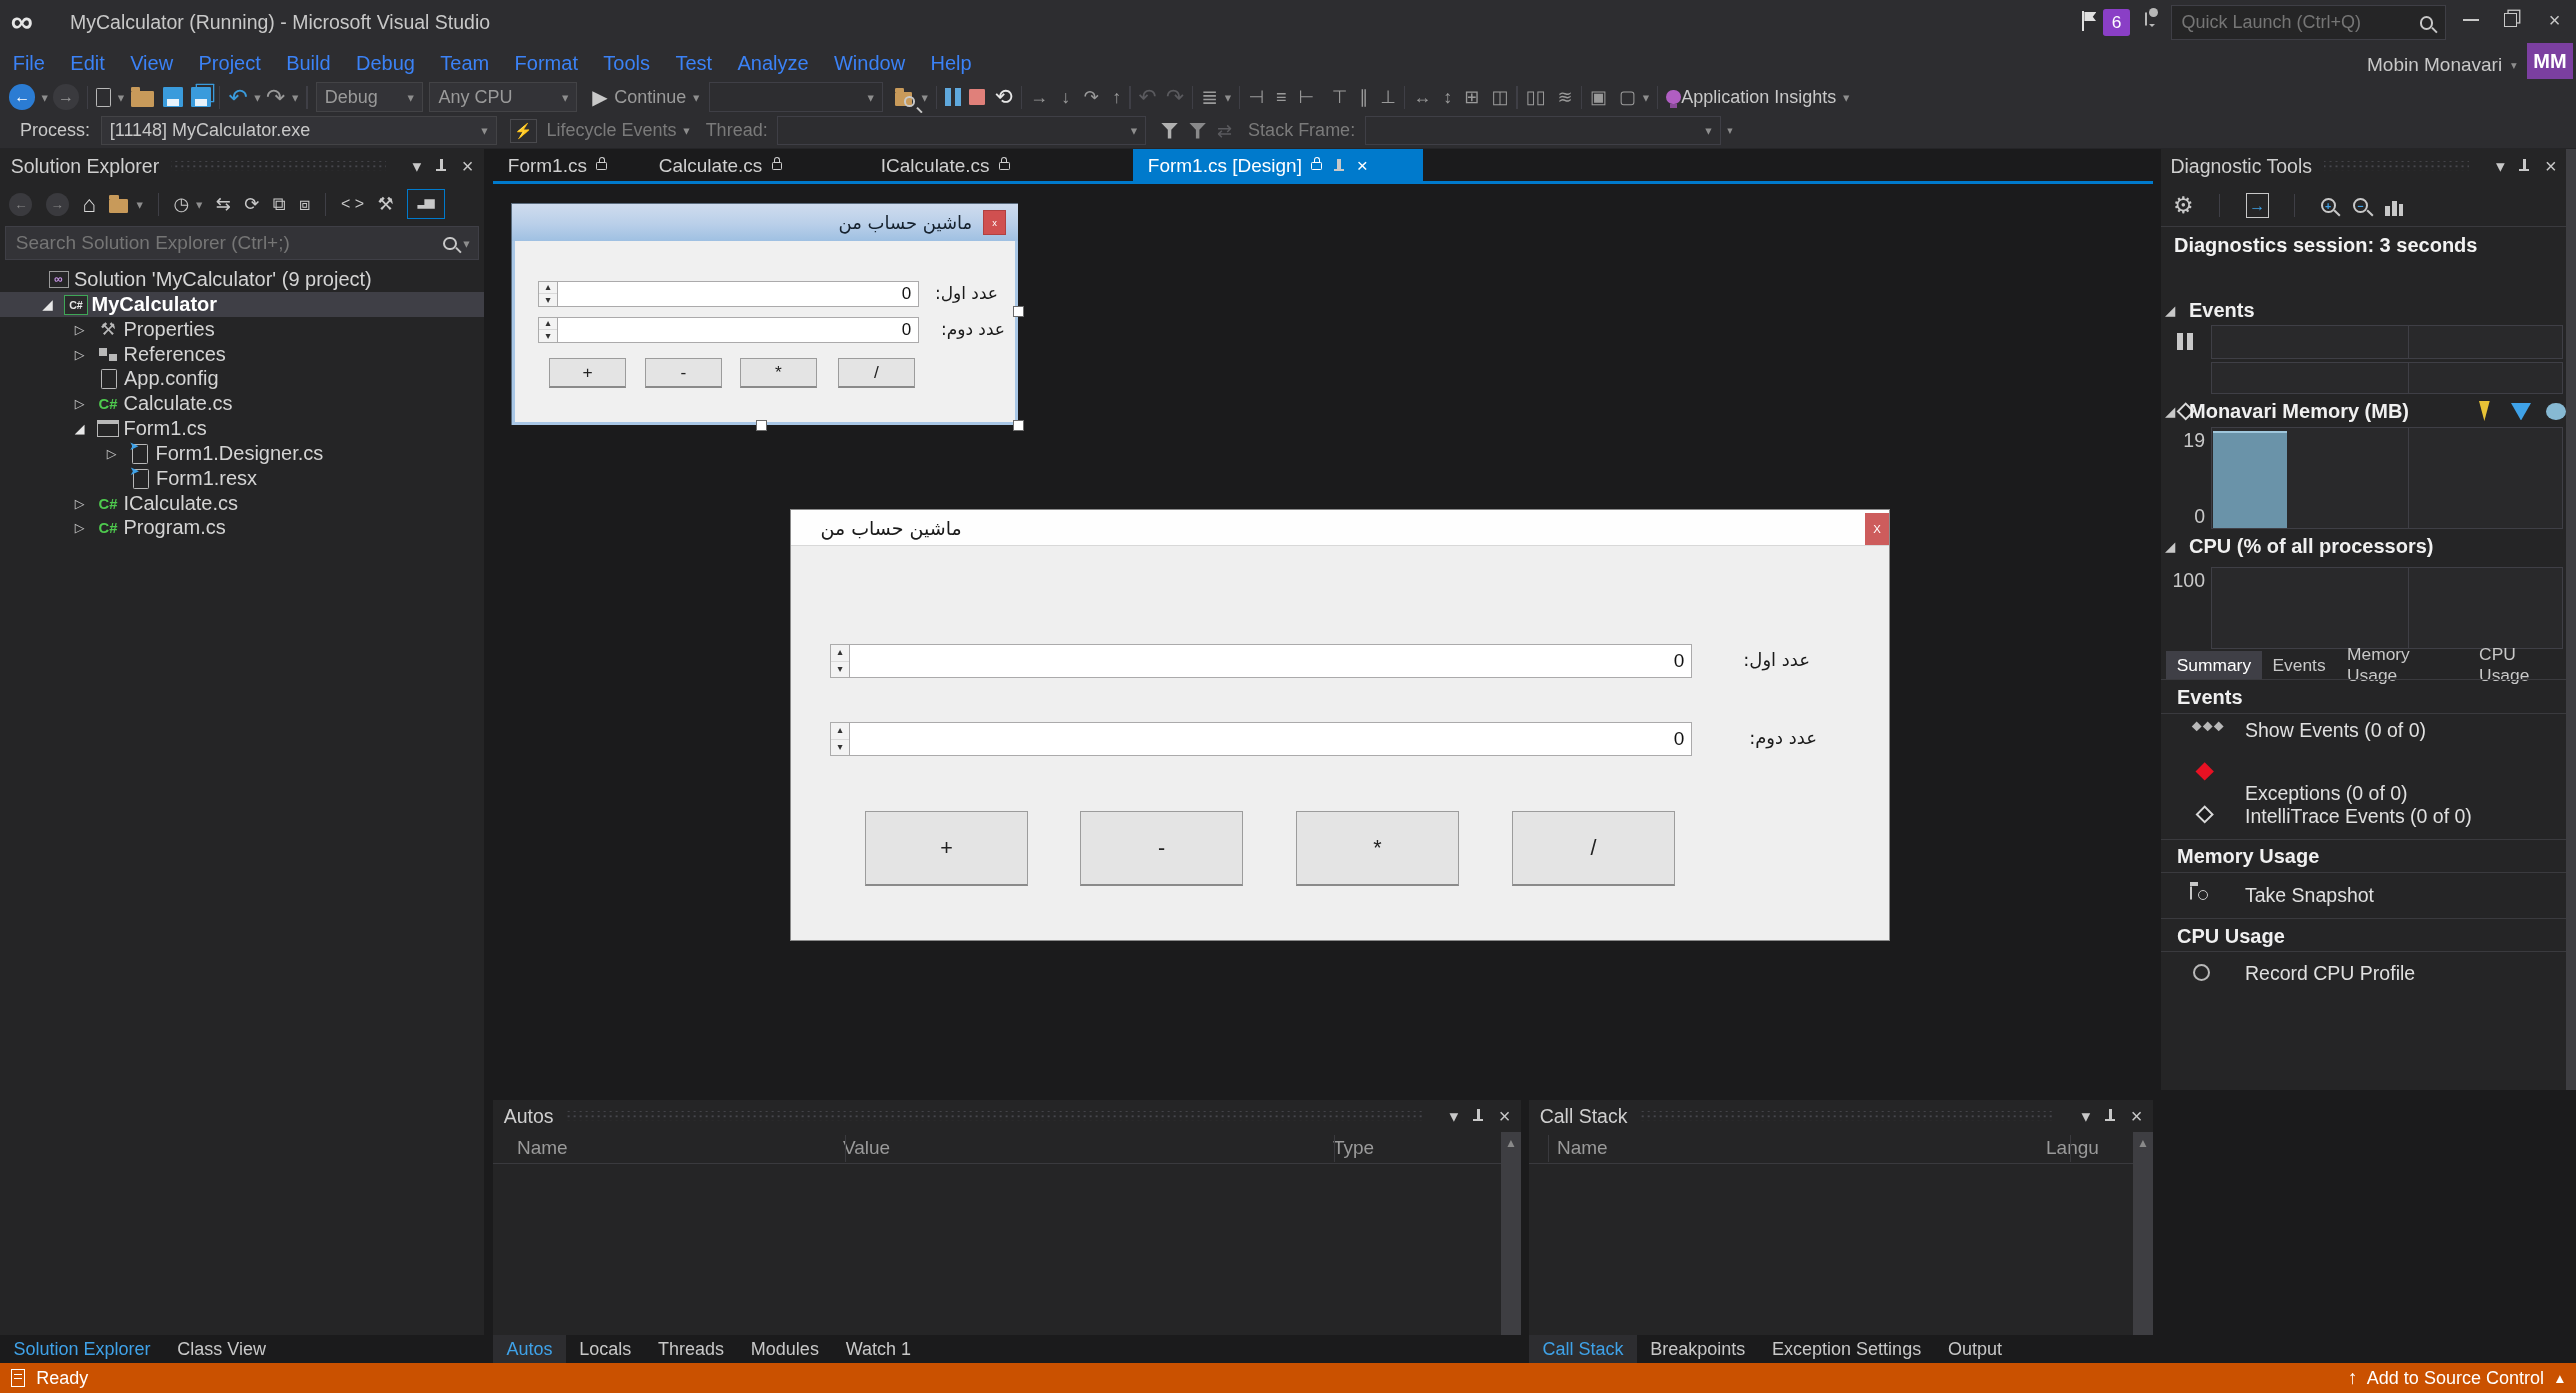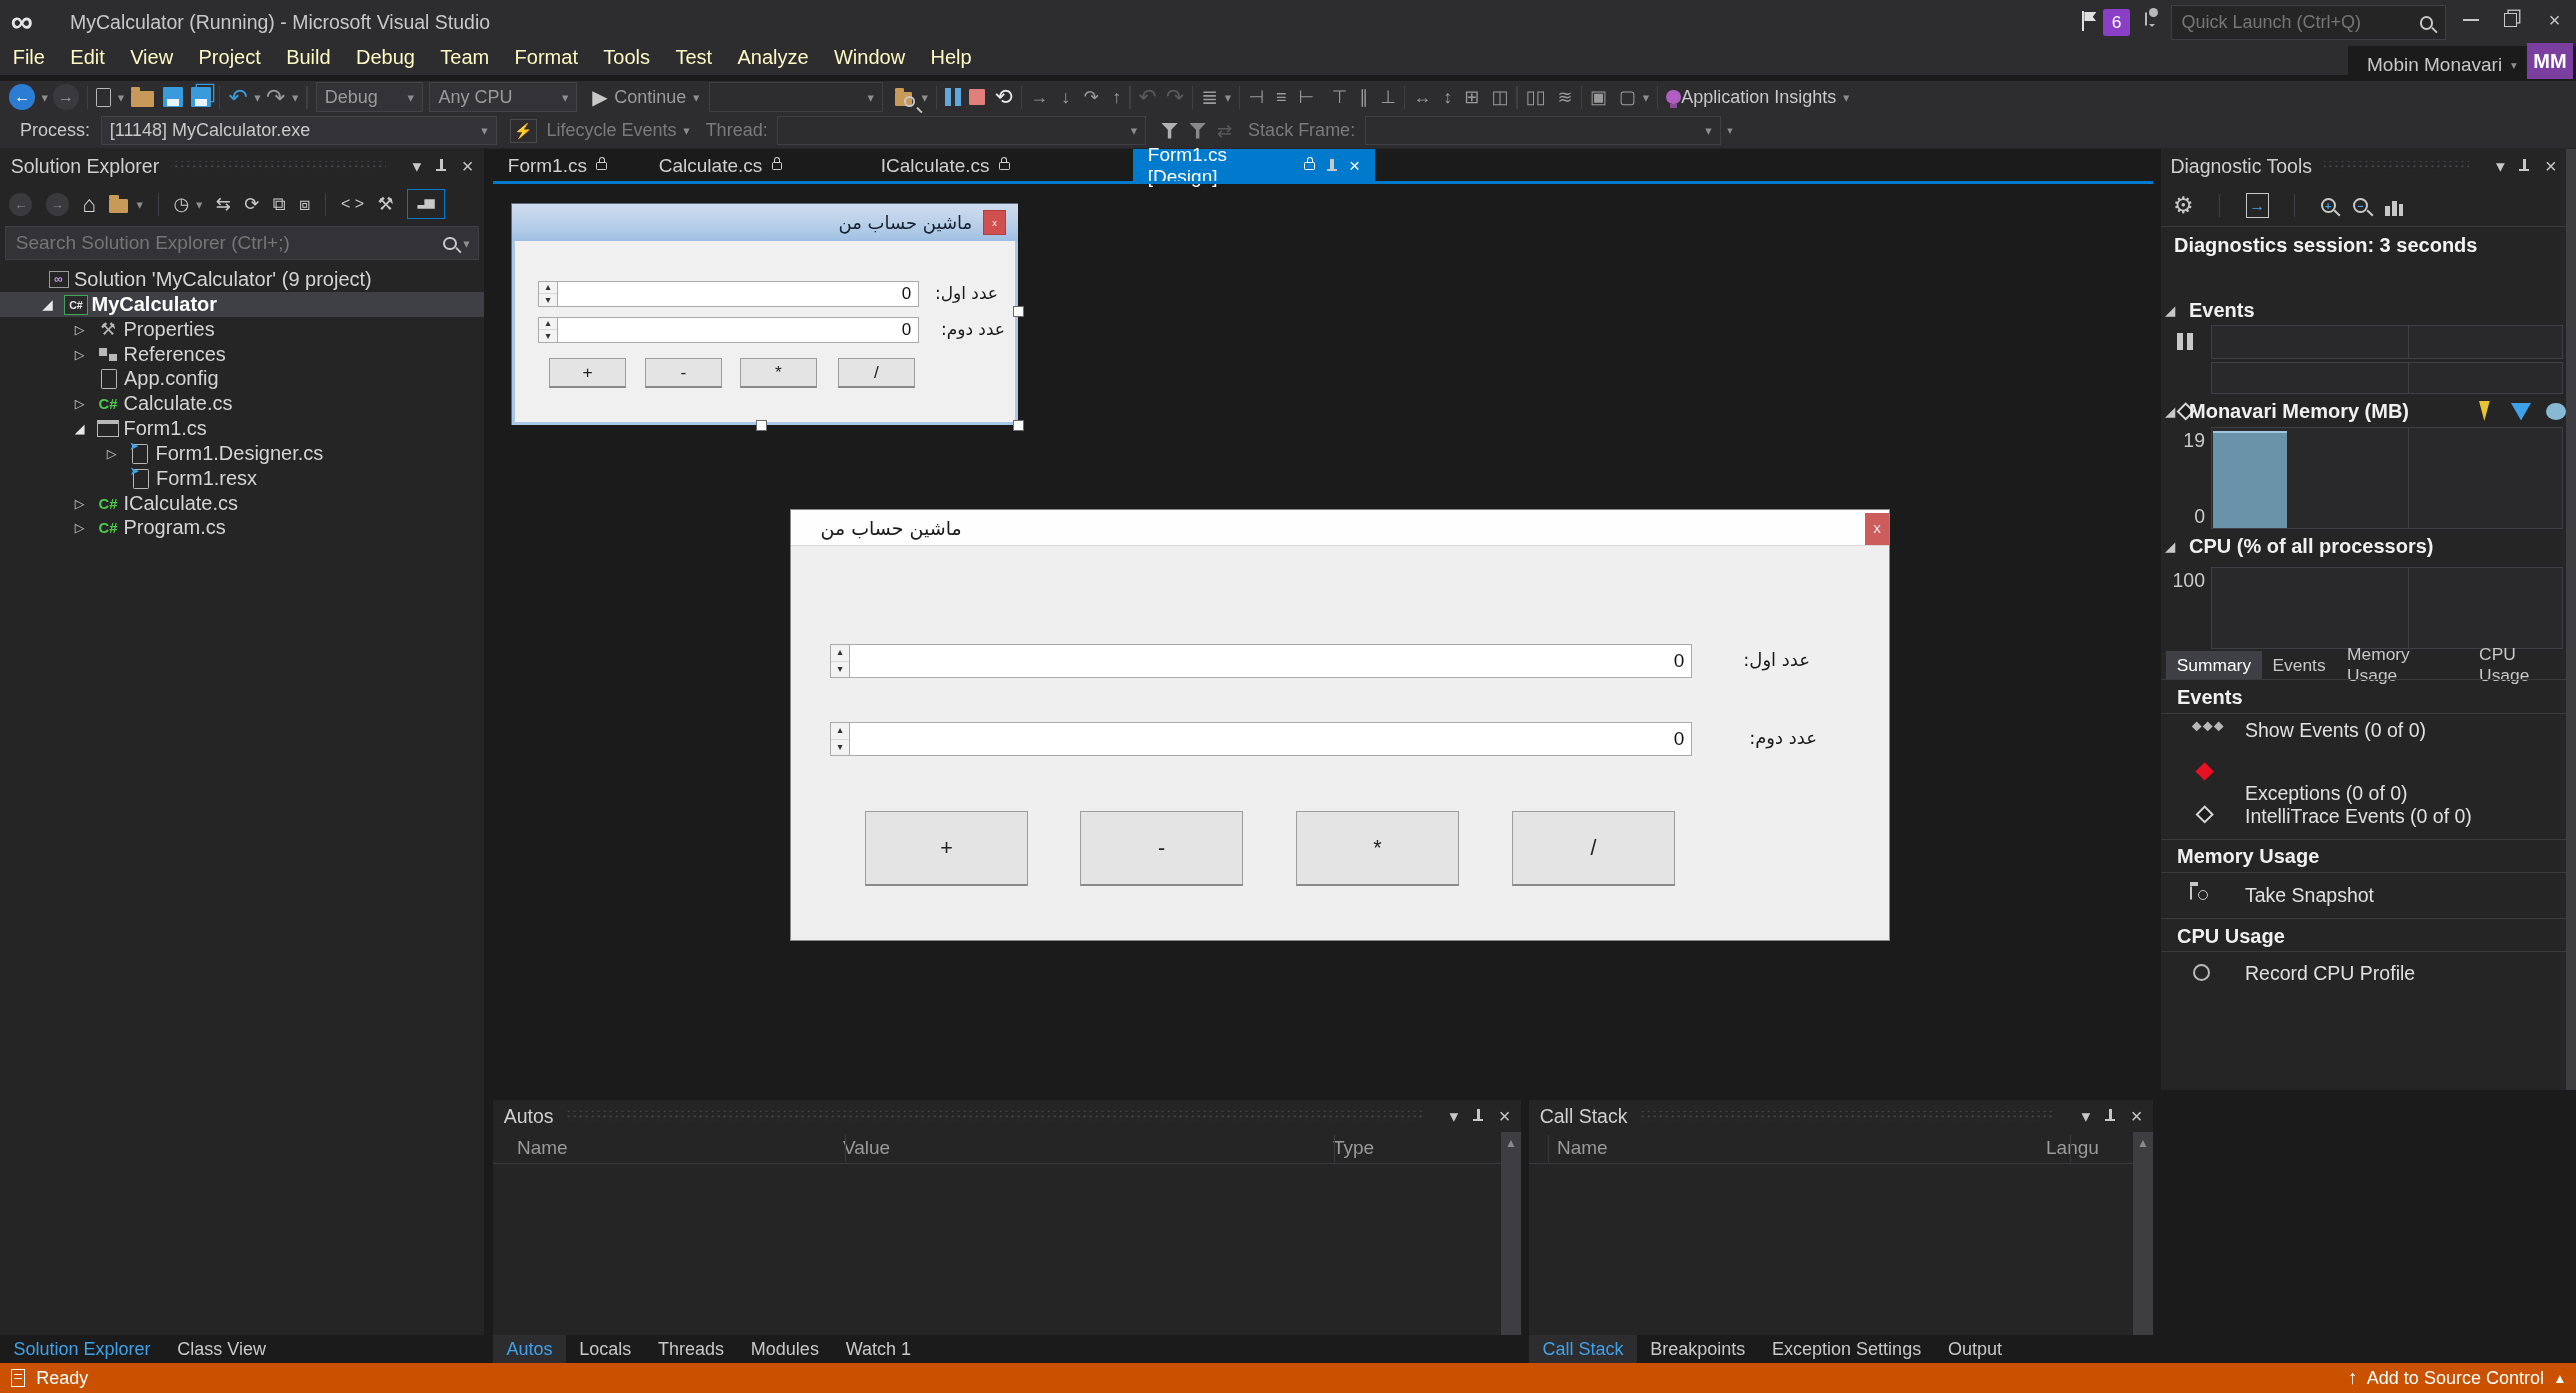--- a/index.html
+++ b/index.html
@@ -97,21 +97,21 @@
     <div class="abs winbtn" style="left:2453px;top:0">
         <span style="width:16px;height:2px;background:#c8c8c8"></span>
       </div>
     <div class="abs winbtn" style="left:2493px;top:0">
         <span style="width:13.4px;height:13.4px;border:1.3px solid #c8c8c8;box-shadow:3.4px -3.4px 0 -1.3px #2d2d30,3.4px -3.4px 0 0 #c8c8c8"></span>
       </div>
     <div class="abs winbtn" style="left:2535px;top:0;width:39px">×</div>
   </div>
 
   
-  <div class="abs chrome row" style="left:0;top:40px;width:2348px;height:35px;font-size:20px;color:#fef9c3">
+  <div class="abs chrome row" style="left:0;top:46px;width:2576px;height:35px;font-size:20px;color:#3b82f6">
     <span style="padding:0 12.7px">File</span>
     <span style="padding:0 12.7px">Edit</span>
     <span style="padding:0 12.7px">View</span>
     <span style="padding:0 12.7px">Project</span>
     <span style="padding:0 12.7px">Build</span>
     <span style="padding:0 12.7px">Debug</span>
     <span style="padding:0 12.7px">Team</span>
     <span style="padding:0 12.7px">Format</span>
     <span style="padding:0 12.7px">Tools</span>
     <span style="padding:0 12.7px">Test</span>
@@ -357,21 +357,21 @@
       <span class="lock"></span>
     </div>
   <div class="etab" style="left:644px">
       <span>Calculate.cs</span>
       <span class="lock"></span>
     </div>
   <div class="etab" style="left:866px">
       <span>ICalculate.cs</span>
       <span class="lock"></span>
     </div>
-  <div class="etab active" style="left:1133px;width:242px">
+  <div class="etab active" style="left:1133px;width:290px">
     <span>Form1.cs [Design]</span>
     <span class="lock"></span>
     <span class="pinw" style="margin-left:12px"></span>
     <span style="font-size:19px;margin-left:12px">×</span>
   </div>
   <div class="abs" style="left:493px;top:181px;width:1660px;height:2.7px;background:#007acc"></div>
 
   
   <div class="abs" style="left:511px;top:203px;width:507px;height:222px;border:0.7px solid #5a6b7c">
     <div class="abs" style="left:0;top:0;width:506px;height:37px;background:linear-gradient(180deg,#cfdcee 0%,#b9cfe9 55%,#9fc0e2 100%);display:flex;align-items:center;justify-content:flex-end">

